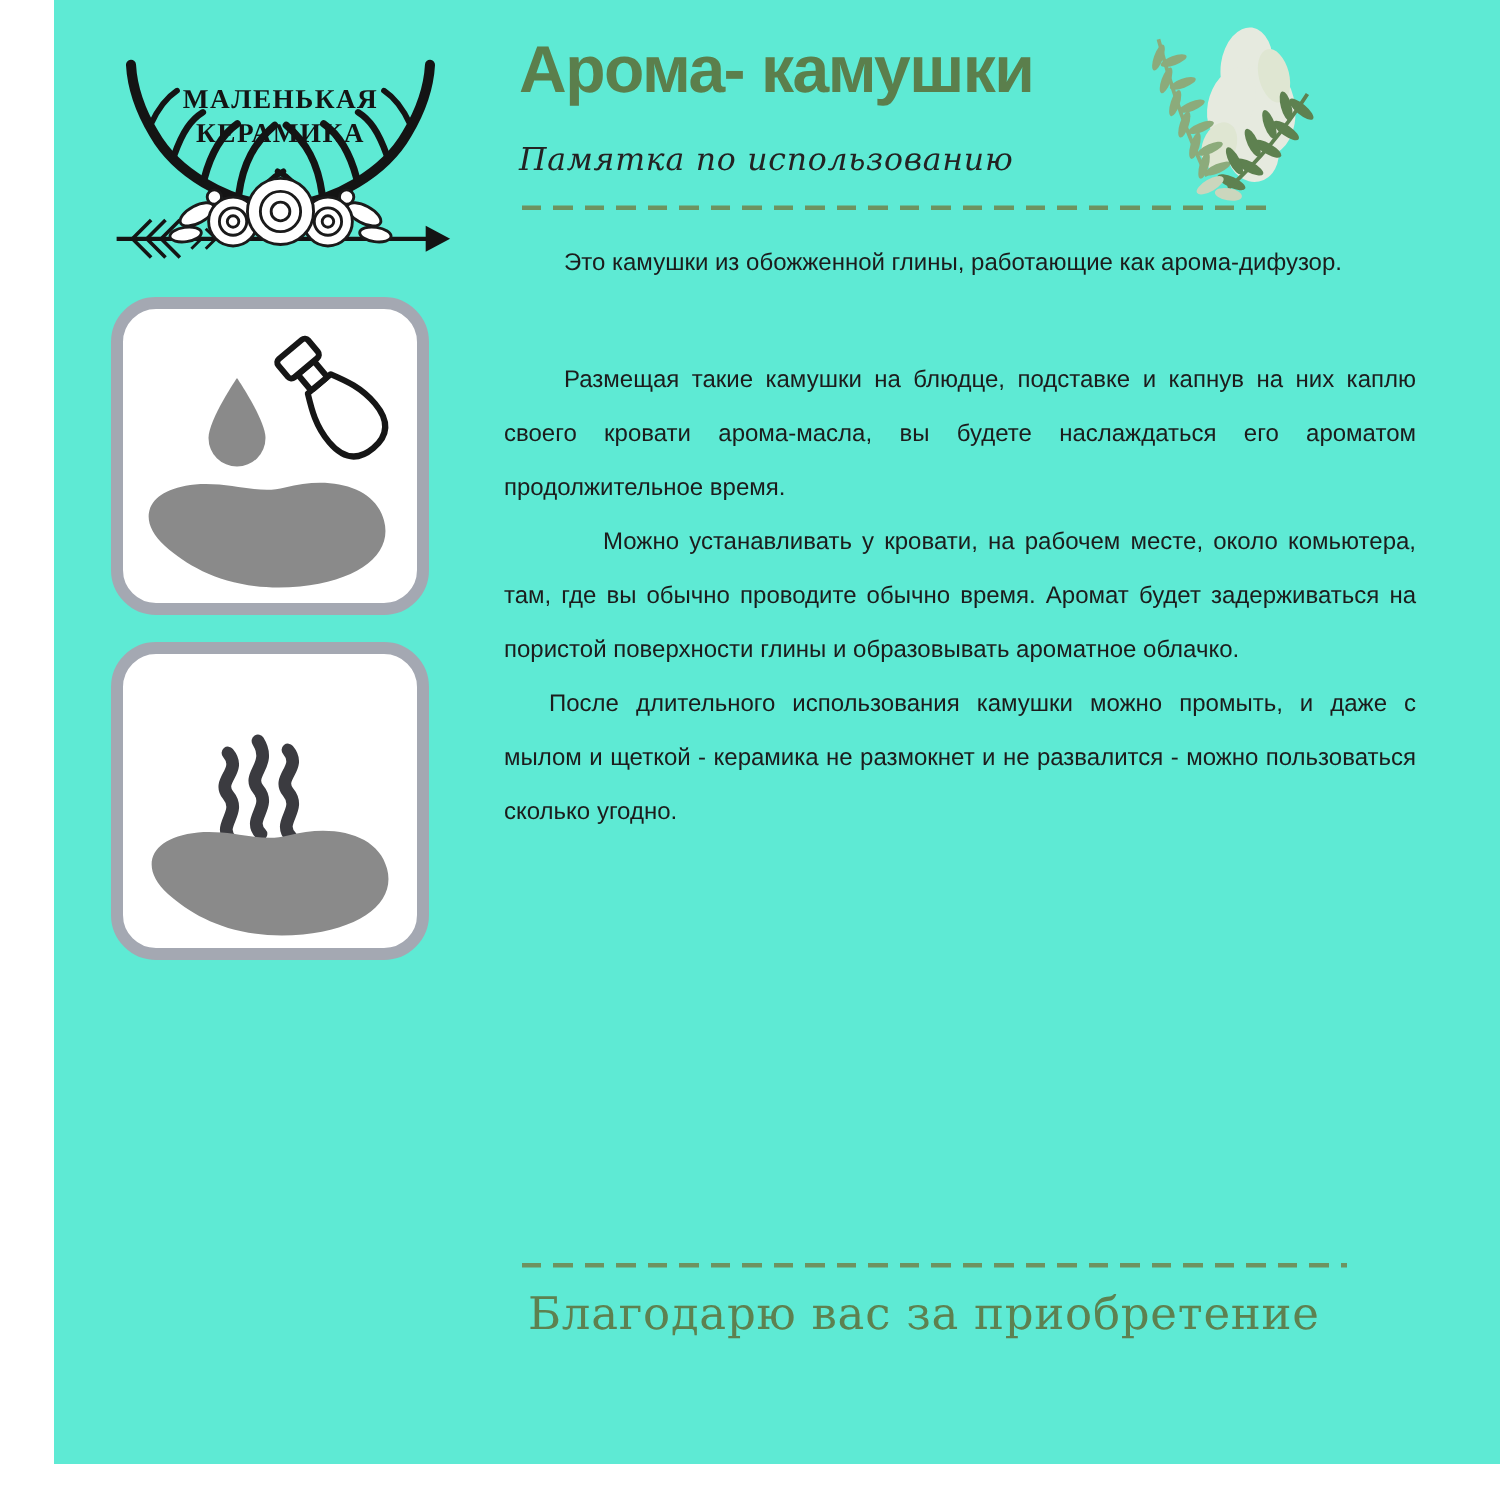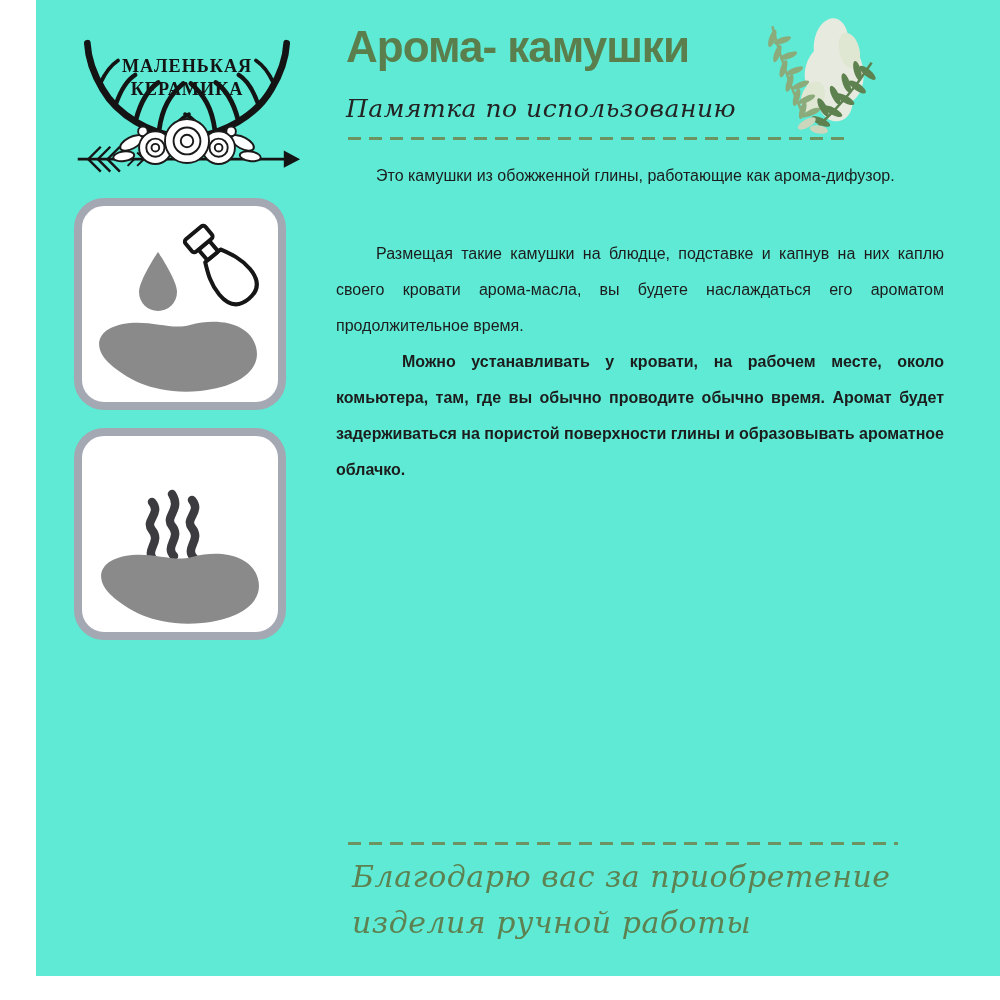--- a/index.html
+++ b/index.html
@@ -21,21 +21,21 @@
   .logo svg{width:100%;height:100%;}
   .logo text{font-family:"Liberation Serif","DejaVu Serif",serif;font-weight:bold;
     fill:#141414;letter-spacing:1px;}
 
   
   .title{position:absolute;left:310px;top:24px;
     font-family:Liberation Sans, sans-serif;font-weight:700;
     font-size:44px;line-height:1.05;color:var(--title-green);letter-spacing:-1px;}
   .subtitle{position:absolute;left:310px;top:94px;
     font-family:"DejaVu Serif",serif;font-style:italic;
-    font-size:25px;color:#232323;letter-spacing:.5px;}
+    font-size:21px;color:#232323;letter-spacing:.5px;}
   .dash{height:3px;background:repeating-linear-gradient(90deg,
     var(--dash-green) 0 13px, transparent 13px 21px);}
   .dash-top{position:absolute;left:312px;top:137px;width:500px;}
   .dash-bottom{position:absolute;left:312px;top:842px;width:550px;}
 
   .greenery{position:absolute;left:712px;top:10px;width:152px;height:130px;}
 
   
   .icon-box{position:absolute;left:38px;width:212px;height:212px;
     border:8px solid var(--box-border);border-radius:30px;background:#fff;}
@@ -43,26 +43,26 @@
   .box1{top:198px;}
   .box2{top:428px;}
 
   
   .content{position:absolute;left:300px;top:158px;width:608px;
     font-size:16px;line-height:36px;color:var(--text-dark);
     text-align:justify;}
   .content p{margin:0;}
   .p1{text-indent:40px;margin-bottom:42px !important;}
   .p2{text-indent:40px;}
-  .p3{text-indent:66px;font-weight:bold;}
+  .p3{text-indent:66px;}
   .p4{text-indent:30px;}
 
   
   .footer{position:absolute;left:316px;top:854px;
-    font-family:"DejaVu Serif",serif;font-style:italic;
+    font-family:"DejaVu Serif",serif;
     font-size:30px;line-height:46px;color:var(--script-green);letter-spacing:.5px;}
 </style>
 </head>
 <body>
 
 <div class="page">
 
   <div class="logo">
     <svg viewBox="0 0 240 175">
 
@@ -191,21 +191,21 @@
         <path d="M112,122 C102,112 120,104 110,92 C102,82 120,76 110,64"></path>
       </g>
       <path fill="#8a8a8a" d="M30,160 C10,142 18,122 50,119 C74,117 92,126 110,121 C140,113 170,120 176,143 C182,165 160,183 120,187 C76,191 48,176 30,160 Z"></path>
     </svg>
   </div>
 
   <div class="content">
     <p class="p1">Это камушки из обожженной глины, работающие как арома-дифузор.</p>
     <p class="p2">Размещая такие камушки на блюдце, подставке и капнув на них каплю своего кровати арома-масла, вы будете наслаждаться его ароматом продолжительное время.</p>
     <p class="p3">Можно устанавливать у кровати, на рабочем месте, около комьютера, там, где вы обычно проводите обычно время. Аромат будет задерживаться на пористой поверхности глины и образовывать ароматное облачко.</p>
+    <p class="p4">После длительного использования камушки можно промыть, и даже с мылом и щеткой - керамика не размокнет и не развалится - можно пользоваться сколько угодно.</p>
   </div>
 
   <div class="dash dash-bottom"></div>
   <div class="footer">
     <div>Благодарю вас за приобретение</div>
-    <div>изделия ручной работы</div>
   </div>
 
 </div>
 
 </body></html>

